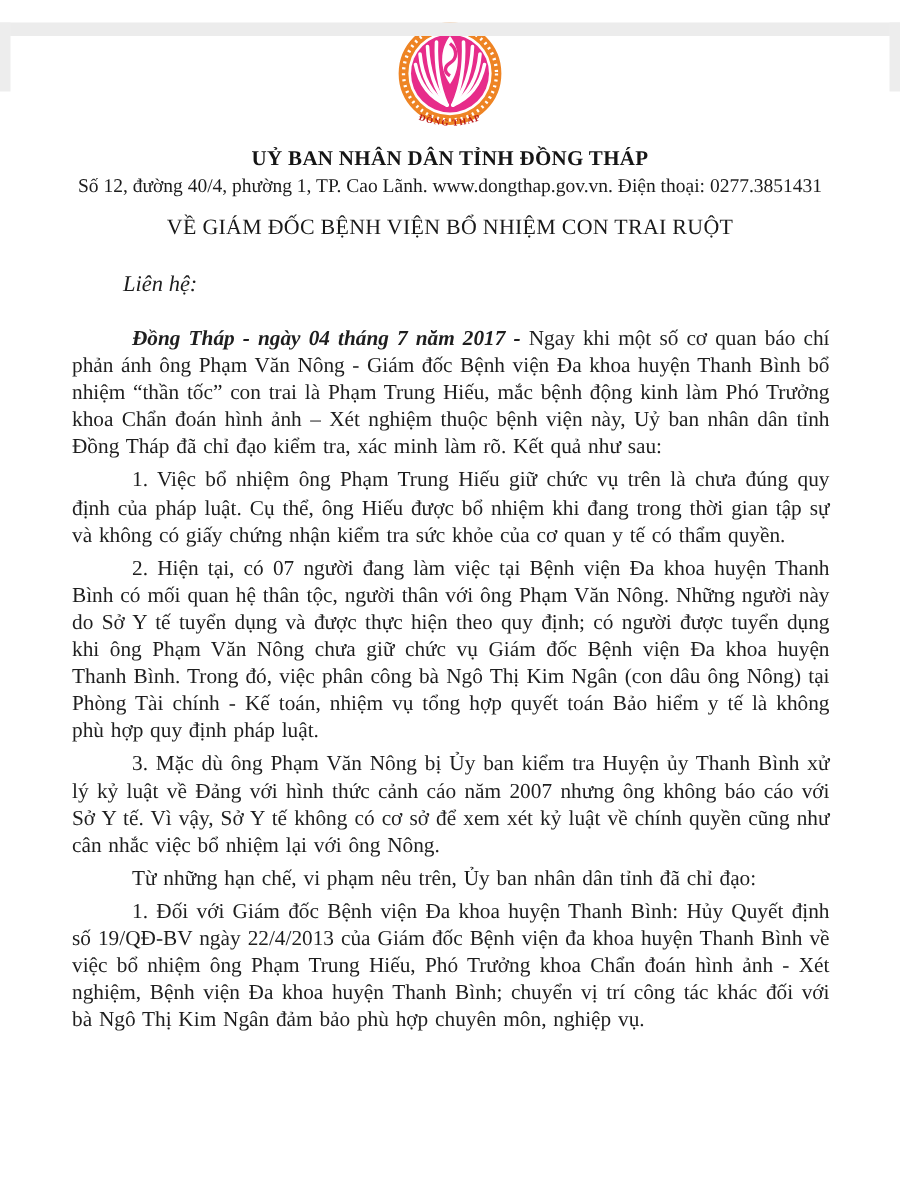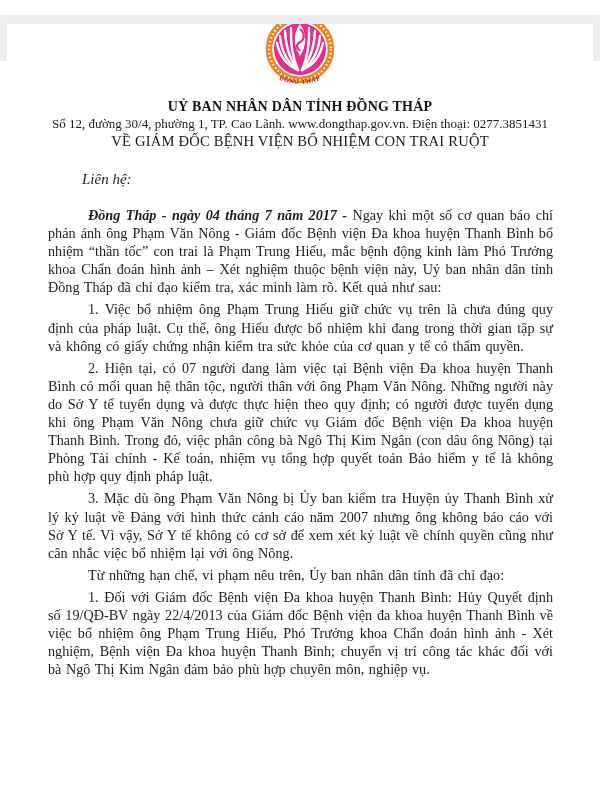--- a/index.html
+++ b/index.html
@@ -27,21 +27,21 @@
   .address {
     text-align: center; font-size: 13px; line-height: 16px; color: #1c1c1c;
   }
 
   .doc-title {
     margin-top: 14px; text-align: center;
     font-size: 16.5px; font-weight: bold; font-style: italic;
     letter-spacing: 0.6px; line-height: 21px; color: #141414;
   }
   .doc-subtitle {
-    margin-top: 0; text-align: center;
+    margin-top: 11px; text-align: center;
     font-size: 14.6px; line-height: 19px; letter-spacing: 0.2px; color: #1a1a1a;
   }
 
   .contact {
     margin: 18px 0 0 82px;
     display: flex; align-items: flex-start;
     font-size: 15px; line-height: 20px;
   }
   .contact-label { font-style: italic; white-space: nowrap; }
   .contact-lines { margin-left: 16px; }
@@ -89,21 +89,21 @@
 
     <path d="M41,9 C48,18 48,31 41,41 C34,31 34,18 41,9 Z" fill="#ffffff"></path>
     <path d="M41,14 C46,18 46,24 41,27 C37,29.5 37,33 41,35.5" fill="none" stroke-width="2.2" stroke="#e72c8a"></path>
 
     <text font-size="6" font-weight="bold" letter-spacing="0.8" fill="#bb1a1a" font-family="Liberation Serif, serif">
       <textPath href="#banner-arc" startOffset="50%" text-anchor="middle">ĐỒNG THÁP</textPath>
     </text>
   </svg>
 
   <div class="org-name">UỶ BAN NHÂN DÂN TỈNH ĐỒNG THÁP</div>
-  <div class="address">Số 12, đường 30/4, phường 1, TP. Cao Lãnh. www.dongthap.gov.vn. Điện thoại: 0277.3851431</div>
+  <div class="address">Số 12, đường 40/4, phường 1, TP. Cao Lãnh. www.dongthap.gov.vn. Điện thoại: 0277.3851431</div>
 
   <div class="doc-subtitle">VỀ GIÁM ĐỐC BỆNH VIỆN BỔ NHIỆM CON TRAI RUỘT</div>
 
   <div class="contact">
     <span class="contact-label">Liên hệ:</span>
   </div>
 
   <div class="body-text">
     <p class="para"><span class="dateline">Đồng Tháp - ngày 04 tháng 7 năm 2017 -</span><span> Ngay khi một số cơ quan báo chí phản ánh ông Phạm Văn Nông - Giám đốc Bệnh viện Đa khoa huyện Thanh Bình bổ nhiệm “thần tốc” con trai là Phạm Trung Hiếu, mắc bệnh động kinh làm Phó Trưởng khoa Chẩn đoán hình ảnh – Xét nghiệm thuộc bệnh viện này, Uỷ ban nhân dân tỉnh Đồng Tháp đã chỉ đạo kiểm tra, xác minh làm rõ. Kết quả như sau:</span></p>
     <p class="para">1. Việc bổ nhiệm ông Phạm Trung Hiếu giữ chức vụ trên là chưa đúng quy định của pháp luật. Cụ thể, ông Hiếu được bổ nhiệm khi đang trong thời gian tập sự và không có giấy chứng nhận kiểm tra sức khỏe của cơ quan y tế có thẩm quyền.</p>

